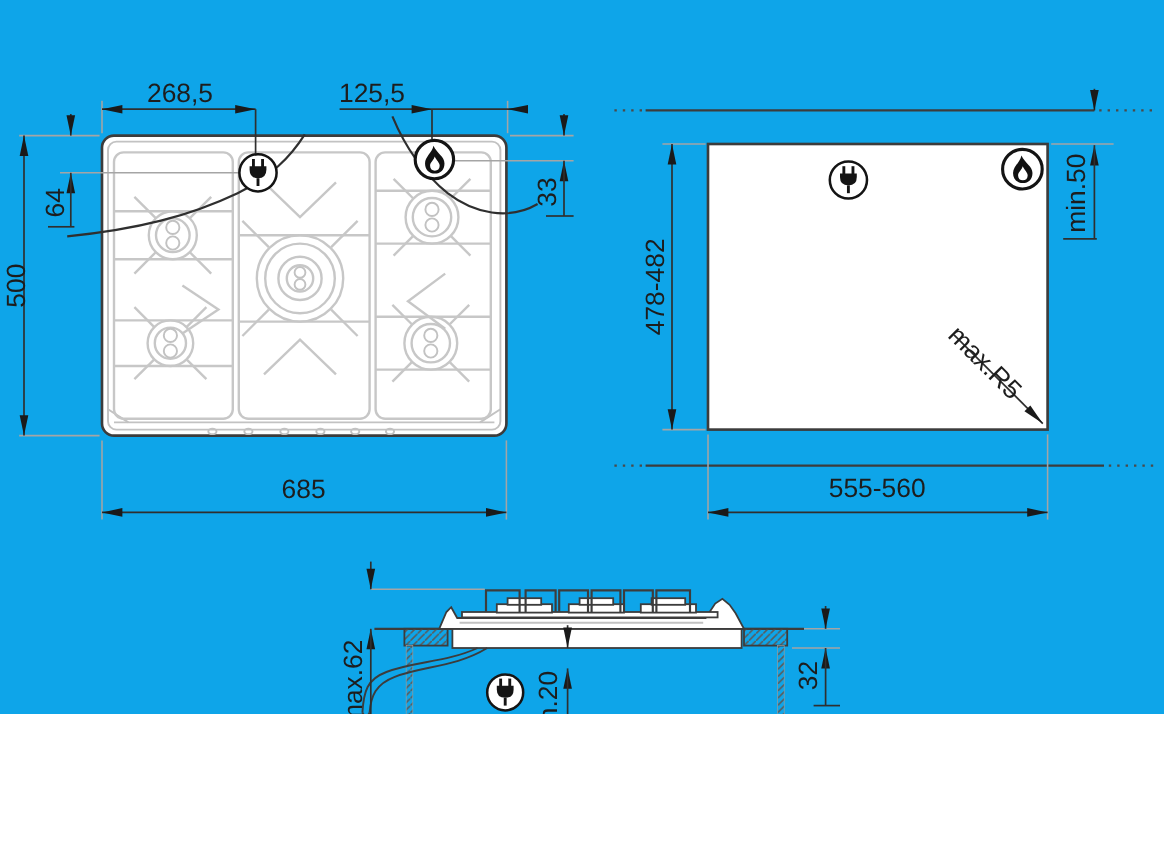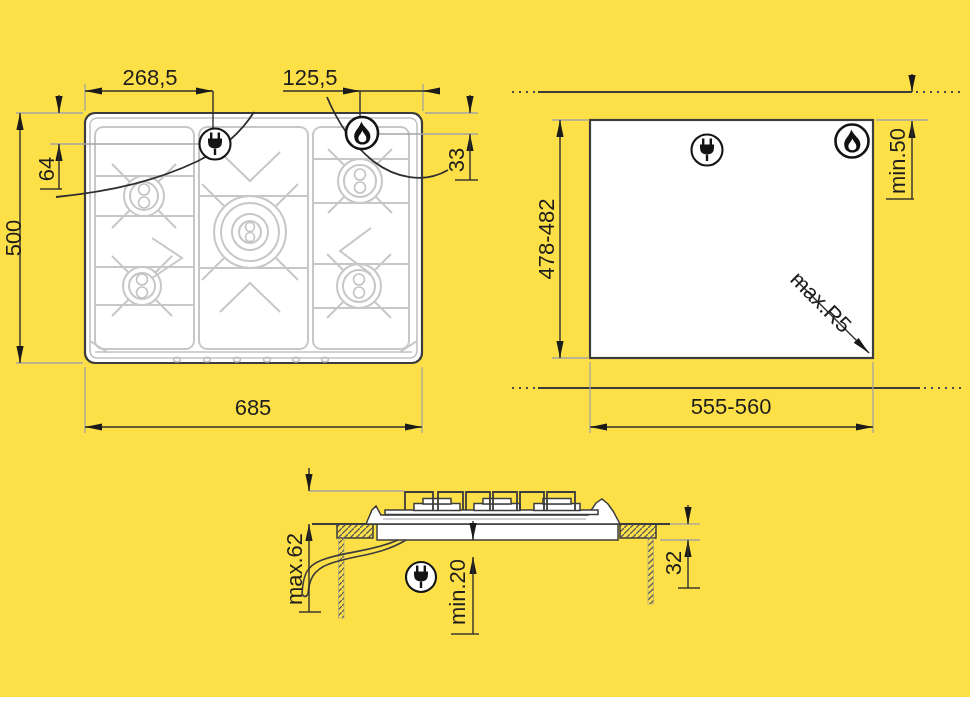--- a/index.html
+++ b/index.html
@@ -1,16 +1,16 @@
 <!DOCTYPE html>
 <html><head>
 <meta charset="utf-8">
 <style>
   html,body{margin:0;padding:0;background:#ffffff;}
-  .stage{position:relative;width:970px;height:697px;background:#fde047;overflow:hidden;text-align:right;}
+  .stage{position:relative;width:970px;height:595px;background:#0ea5e9;overflow:hidden;text-align:right;}
   svg{display:block;}
   text{font-family:"Liberation Sans","DejaVu Sans",sans-serif;fill:#1d1d1d;}
   .dtx{font-size:22px;}
   .ln2{stroke:#3c3c3c;stroke-width:1.8;fill:none;}
   .lnw{stroke:#3c3c3c;stroke-width:2.2;fill:#ffffff;}
   .lnw2{stroke:#3c3c3c;stroke-width:1.5;fill:#ffffff;}
   .lt{stroke:#c7c7c7;stroke-width:2;fill:none;}
   .lt1{stroke:#c2c2c2;stroke-width:1.6;fill:none;}
   .ext{stroke:#a5a5a5;stroke-width:1.3;fill:none;}
   .dim{stroke:#2f2f2f;stroke-width:1.4;fill:none;}

